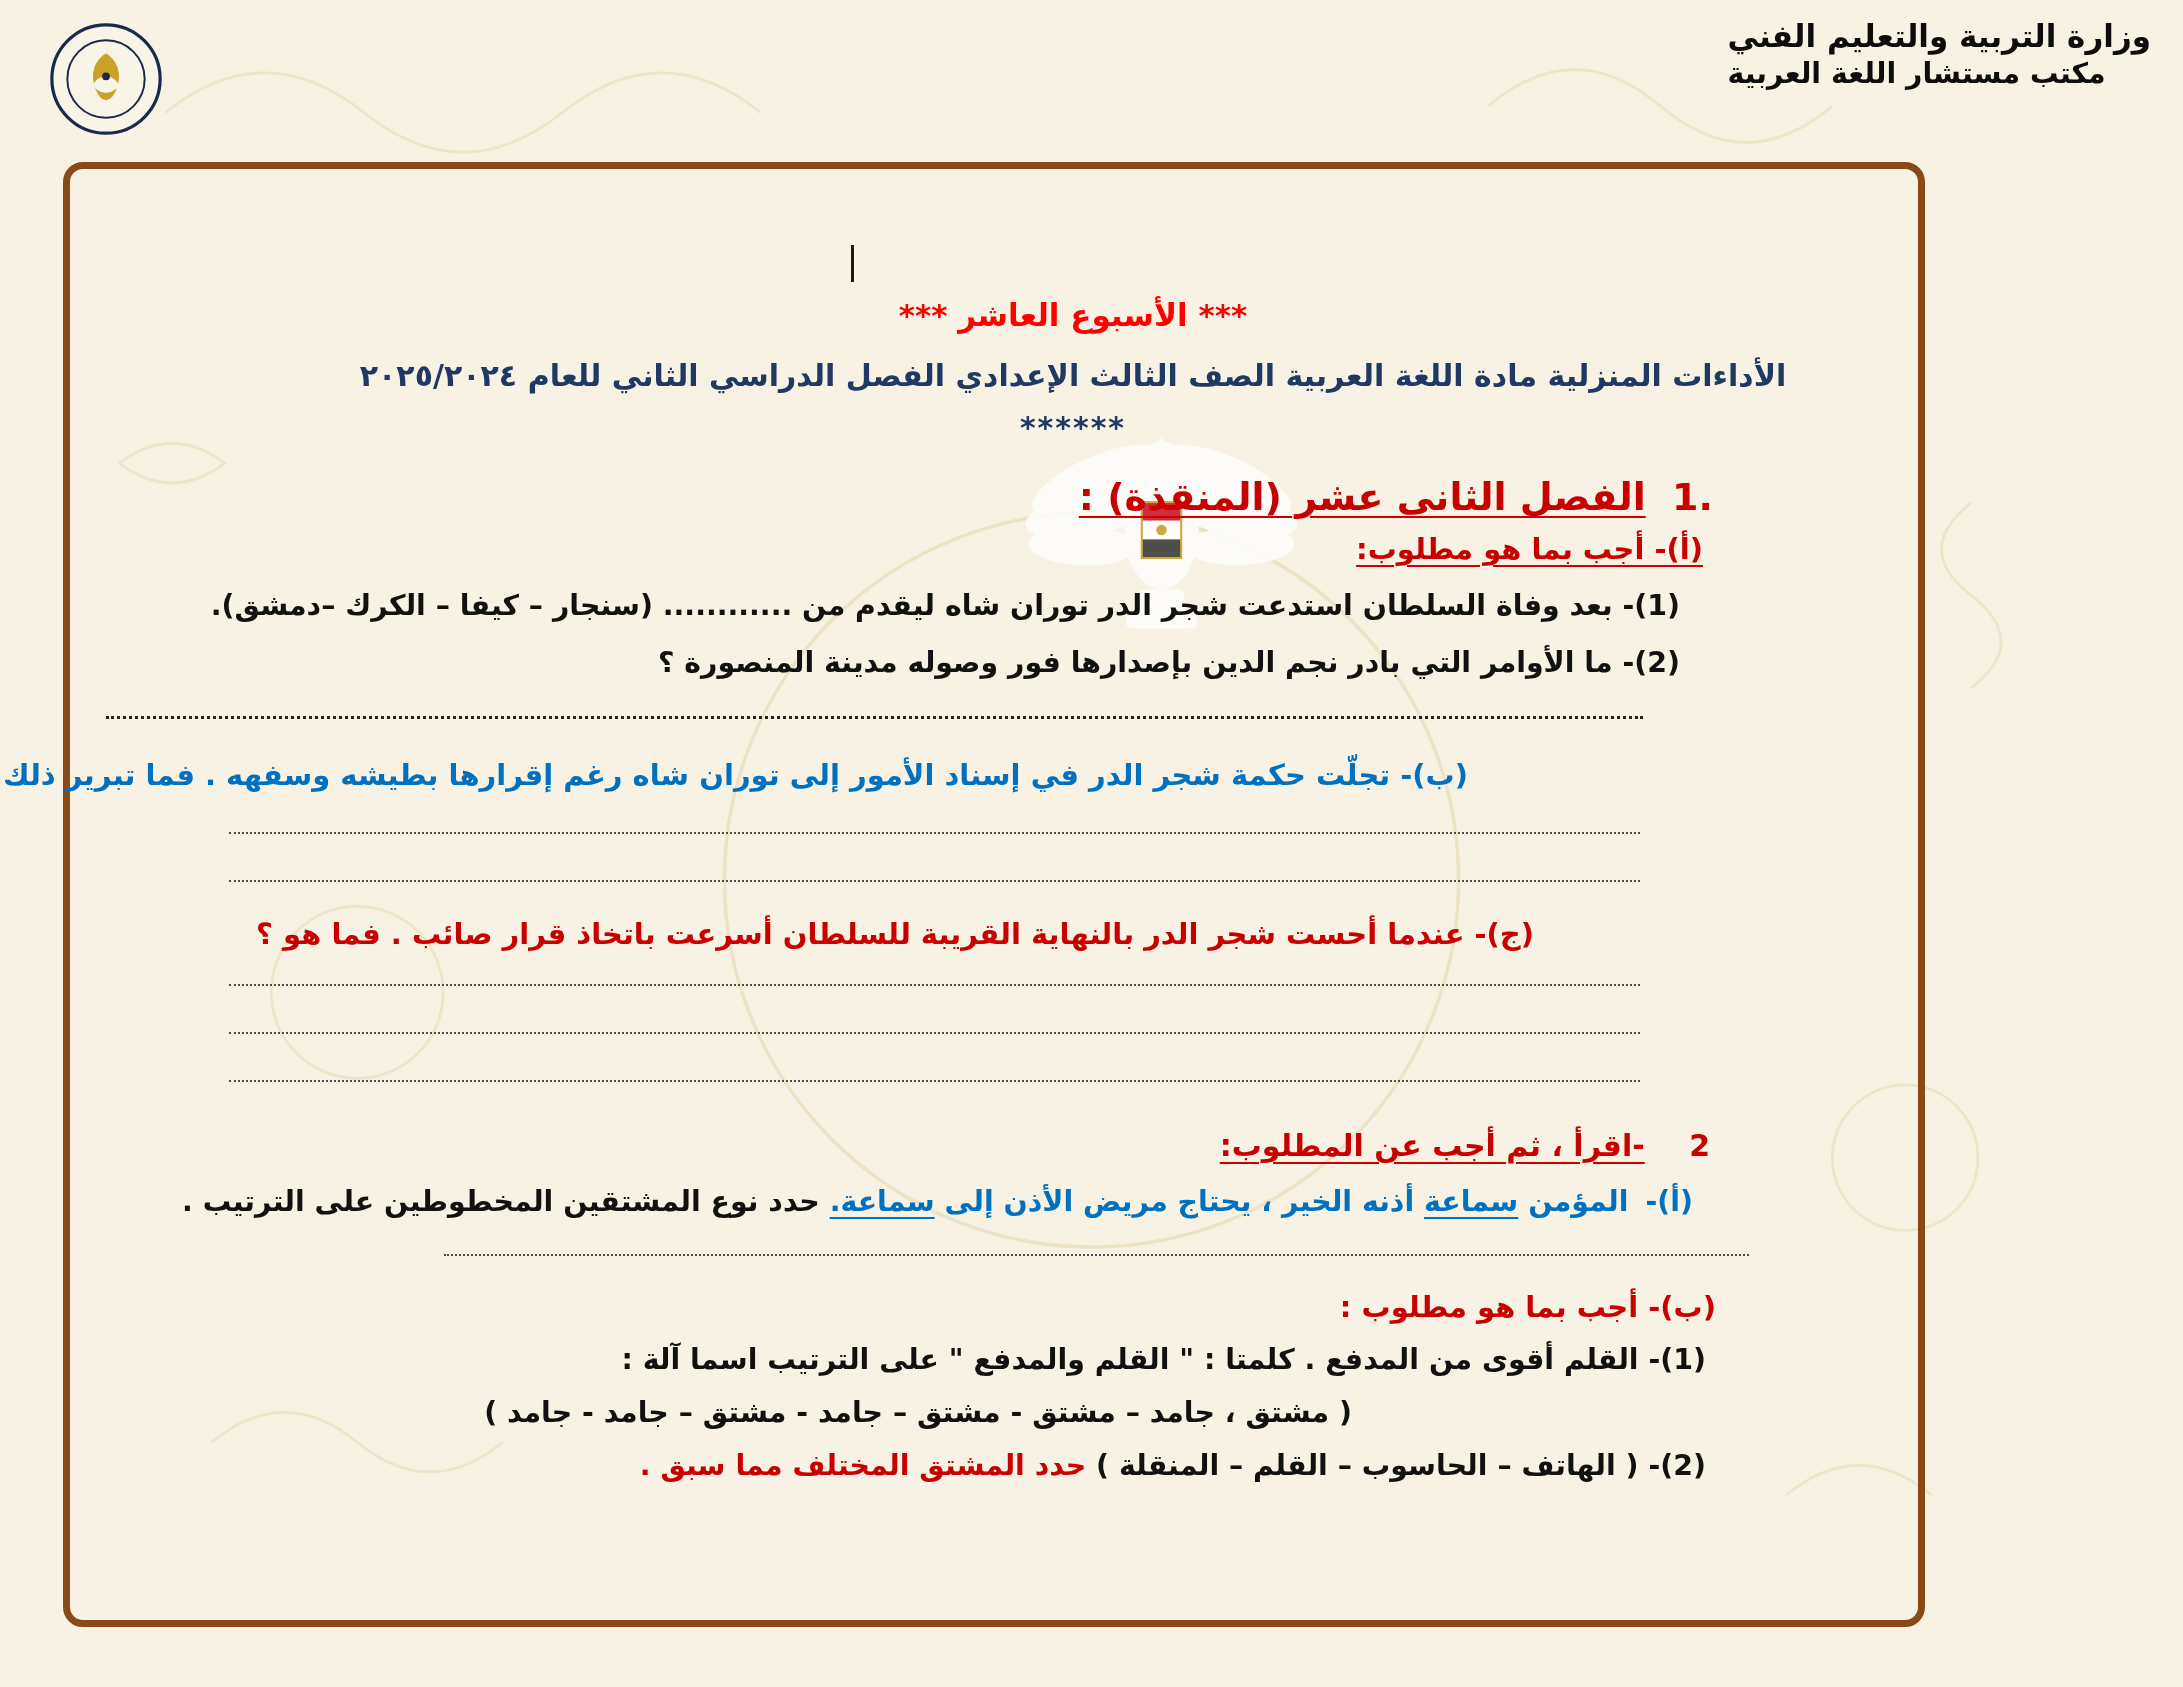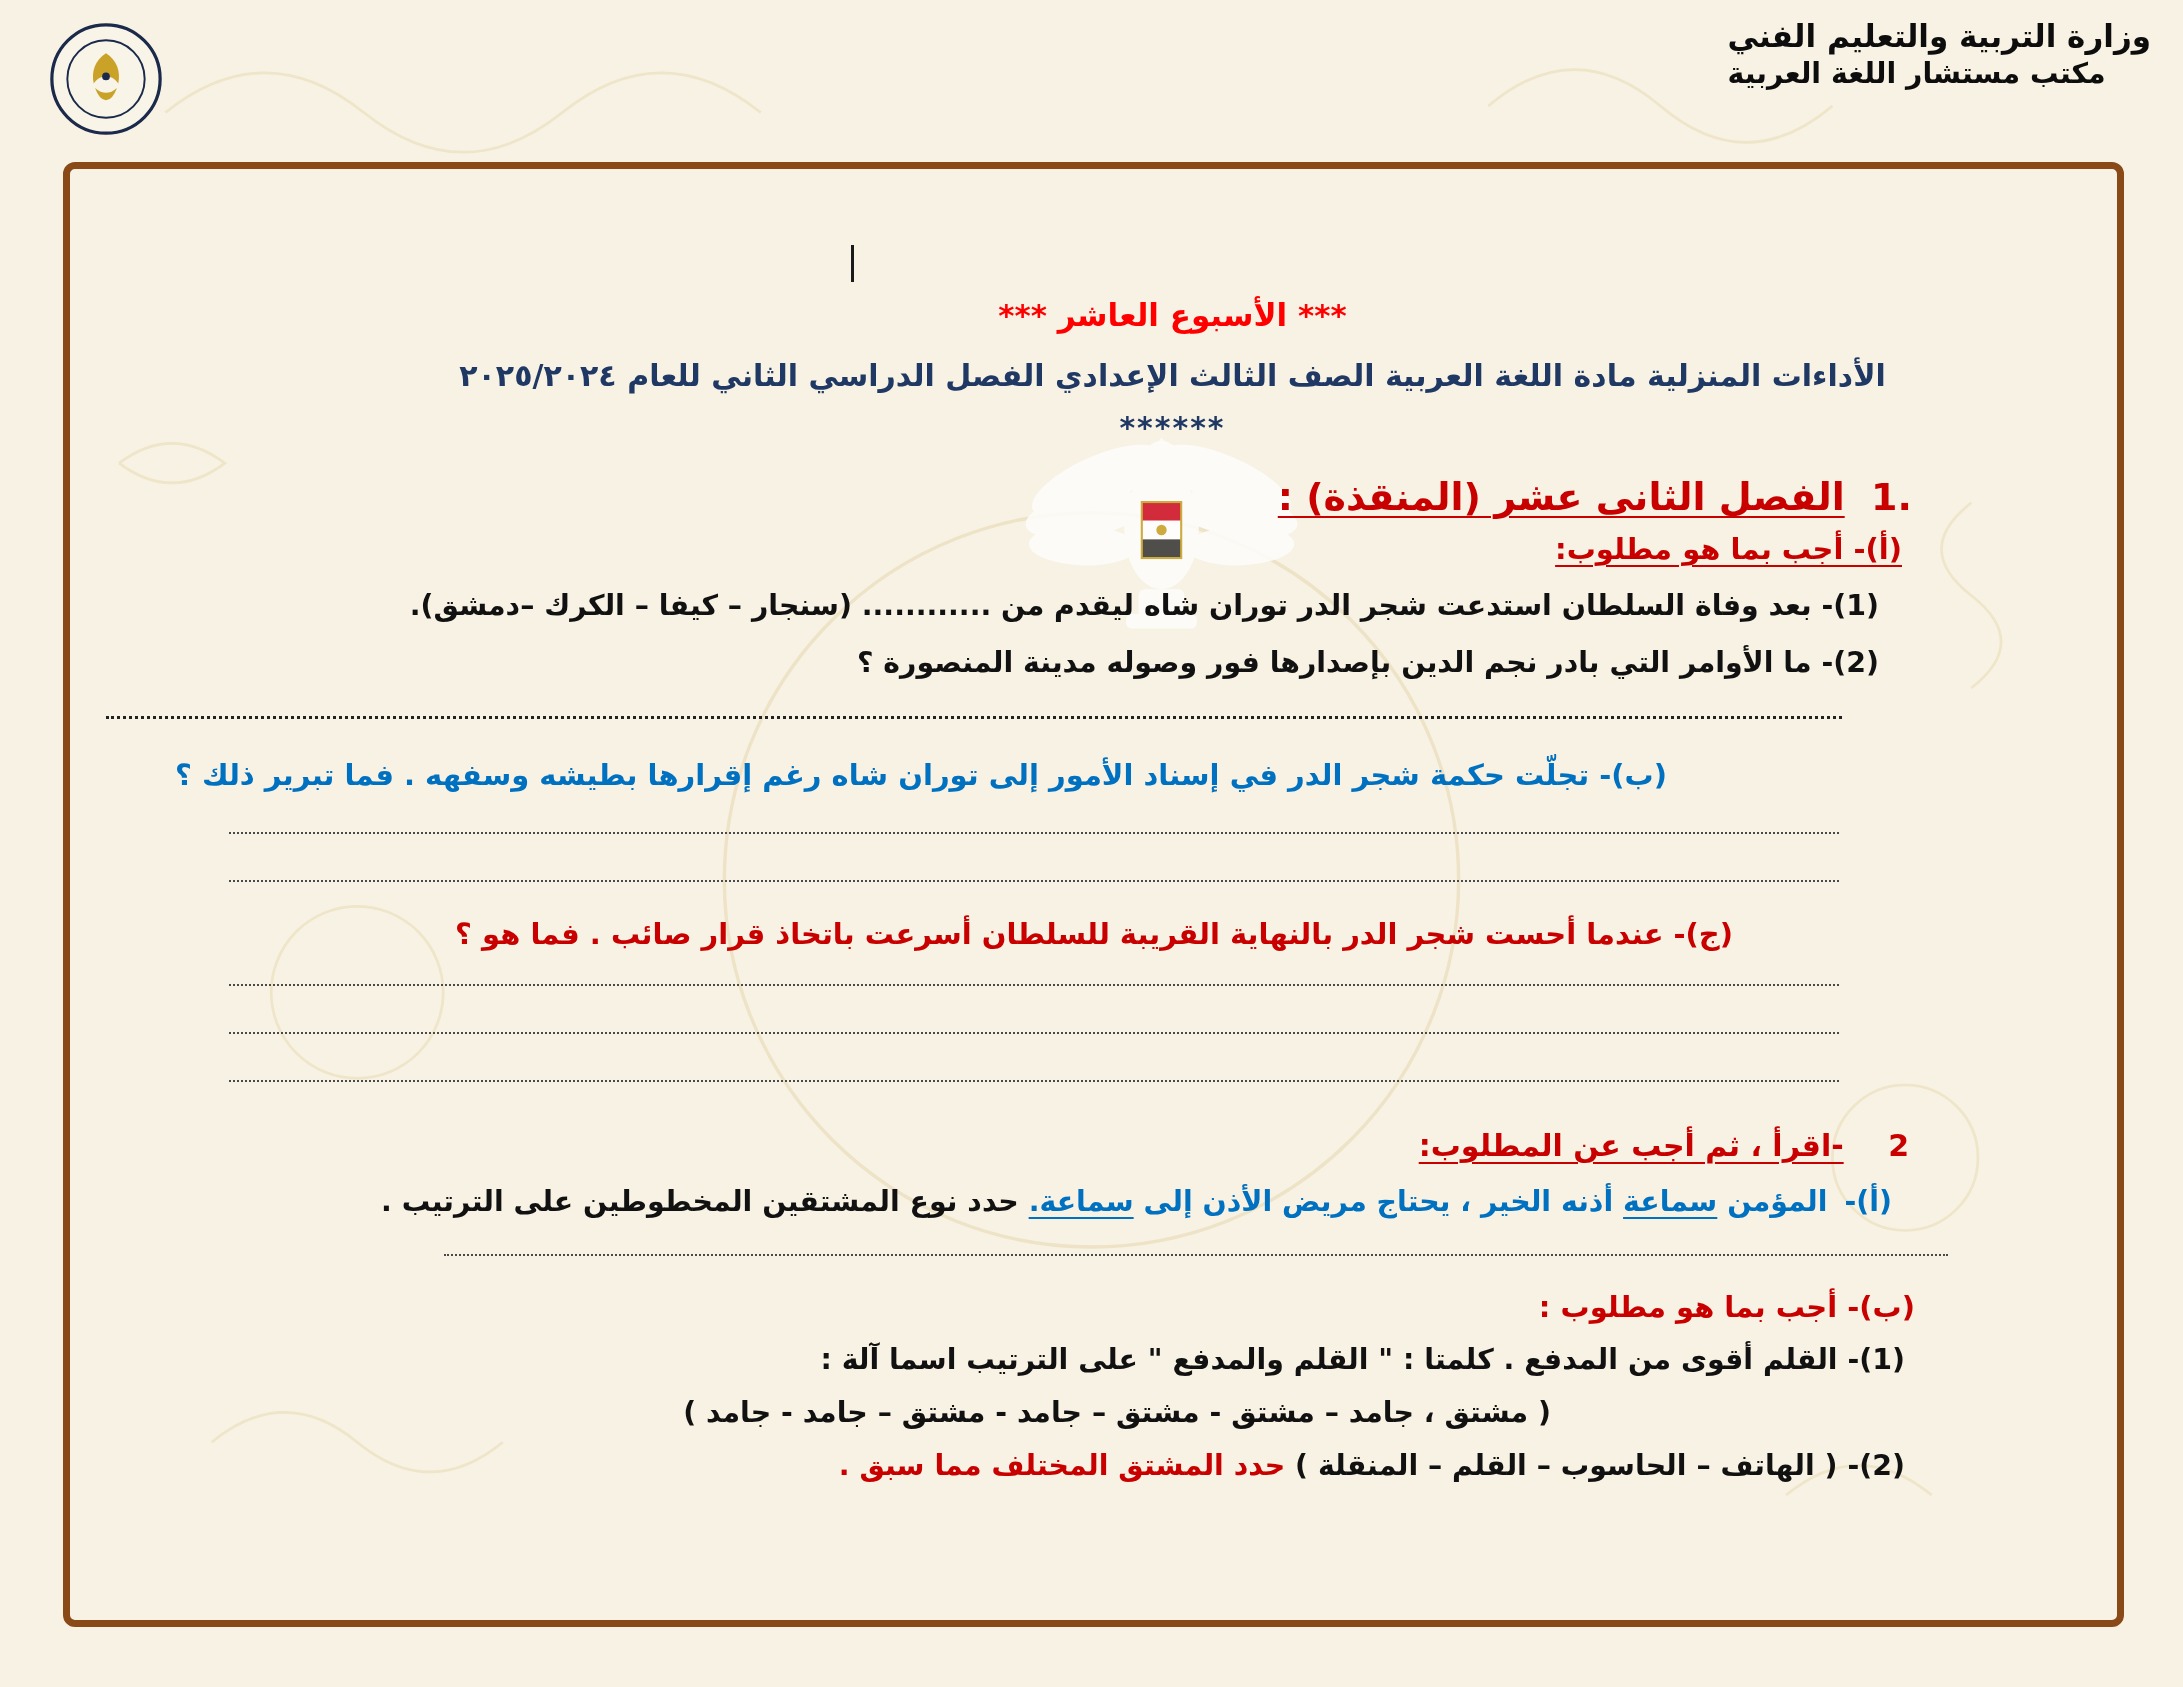--- a/index.html
+++ b/index.html
@@ -22,22 +22,22 @@
   .header-text {
     position:absolute; top:17px; right:32px; z-index:2;
     text-align:left; font-weight:bold; color:#0d0d0d;
   }
   .header-text .h1 { font-size:31px; line-height:1.25; }
   .header-text .h2 { font-size:28.4px; line-height:1.25; }
   .logo { position:absolute; left:48px; top:21px; width:116px; height:116px; z-index:2; }
 
   
   .doc-border {
-    position:absolute; left:63px; top:162px; width:2061px; height:1465px;
-    border:7.3px solid #8a4a17; border-radius:12px;
+    position:absolute; left:63px; top:162px; width:1862px; height:1465px;
+    border:7.3px solid #8a4a17; border-radius:20px;
     z-index:1; background:transparent;
   }
 
   .line { position:absolute; white-space:nowrap; font-weight:bold; font-size:28.4px; line-height:1.35; z-index:2; }
   .center { left:50%; transform:translateX(calc(-50% + 79px)); }
   .u { text-decoration:underline; text-decoration-thickness:2px; text-underline-offset:6px; }
 
   .red-bright { color:#ff0000; }
   .red  { color:#c80000; }
   .blue { color:#0070c0; }

